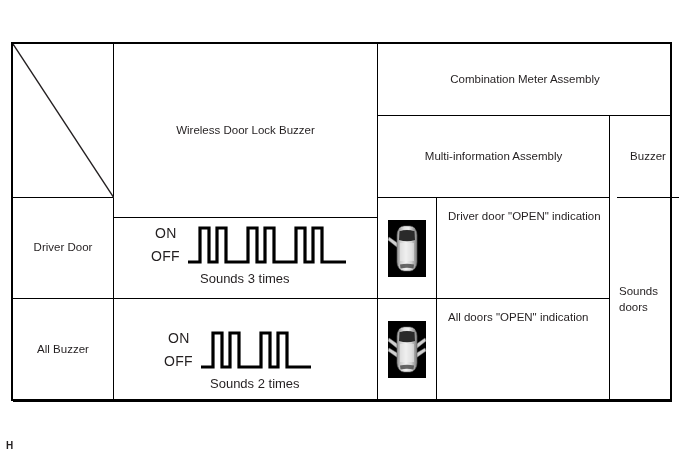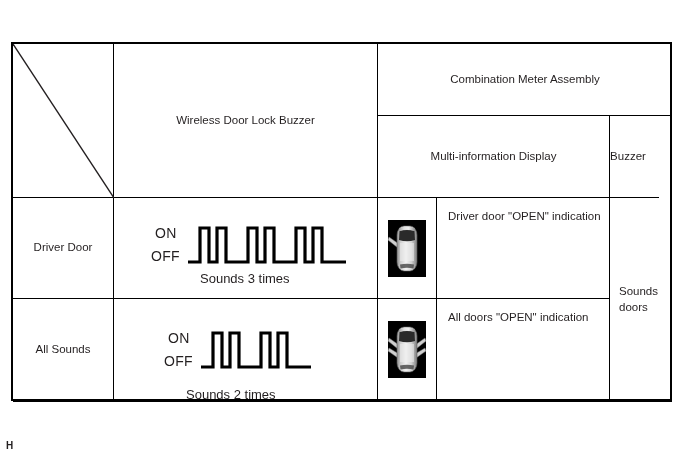--- a/index.html
+++ b/index.html
@@ -105,33 +105,33 @@
 
   <div class="cell br bb" style="left:0;top:0;width:101px;height:154px;">
     <div id="corner-diagonal">
       <svg width="101" height="154" viewBox="0 0 101 154">
         <line x1="0" y1="0" x2="101" y2="154" stroke="#231f20" stroke-width="1.4"></line>
       </svg>
     </div>
     <span></span>
   </div>
 
-  <div class="cell br bb" style="left:101px;top:0;width:264px;height:154px;">
+  <div class="cell br bb" style="left:101px;top:0;width:264px;height:174px;">
     <span>Wireless Door Lock Buzzer</span>
   </div>
 
   <div class="cell bb" style="left:365px;top:0;width:294px;height:72px;align-items:center;">
     <span>Combination Meter Assembly</span>
   </div>
 
   <div class="cell br bb" style="left:365px;top:72px;width:232px;height:82px;">
-    <span>Multi-information Display</span>
-  </div>
-
-  <div class="cell bb" style="left:584px;top:72px;width:62px;height:82px;">
+    <span>Multi-information Assembly</span>
+  </div>
+
+  <div class="cell bb" style="left:604px;top:72px;width:62px;height:82px;">
     <span>Buzzer</span>
   </div>
 
   <div class="cell br bb" style="left:0;top:154px;width:101px;height:101px;text-align:center;">
     <span>Driver Door</span>
   </div>
 
   <div class="cell br bb" style="left:101px;top:154px;width:264px;height:101px;">
     <div class="wave-wrap" style="left:0;top:0;width:264px;height:101px;">
       <span class="wave-labels" style="left:41px;top:26px;">ON</span>
@@ -194,39 +194,39 @@
 
   <div class="cell br bb left-text top-text" style="left:424px;top:154px;width:173px;height:101px;padding:11px 8px 0 11px;">
     <span>Driver door "OPEN" indication</span>
   </div>
 
   <div class="cell left-text" style="left:597px;top:154px;width:62px;height:203px;padding-left:9px;">
     <span>Sounds doors</span>
   </div>
 
   <div class="cell br" style="left:0;top:255px;width:101px;height:102px;">
-    <span>All Sounds</span>
+    <span>All Buzzer</span>
   </div>
 
   <div class="cell br" style="left:101px;top:255px;width:264px;height:102px;">
     <div class="wave-wrap" style="left:0;top:0;width:264px;height:102px;">
       <span class="wave-labels" style="left:54px;top:30px;">ON</span>
       <span class="wave-labels" style="left:50px;top:53px;">OFF</span>
       <svg style="position:absolute;left:85px;top:28px;" width="130" height="46" viewBox="0 0 130 46">
         <polyline fill="none" stroke="#000000" stroke-width="3.2" stroke-linejoin="miter" stroke-linecap="butt" points="
             2,40
             14,40 14,6 23,6 23,40
             31,40 31,6 40,6 40,40
             62,40
             62,6 71,6 71,40
             79,40 79,6 88,6 88,40
             112,40
           "></polyline>
       </svg>
-      <span class="wave-caption" style="left:72px;top:76px;margin-top:11px;">Sounds 2 times</span>
+      <span class="wave-caption" style="left:96px;top:76px;">Sounds 2 times</span>
     </div>
   </div>
 
   <div class="cell br" style="left:365px;top:255px;width:59px;height:102px;">
     <div class="car-icon" style="left:10px;top:22px;width:38px;height:57px;">
       <svg width="38" height="57" viewBox="0 0 38 57">
         <defs>
           <linearGradient id="bodyGradB" x1="0" y1="0" x2="1" y2="0">
             <stop offset="0" stop-color="#8d8d8d"></stop>
             <stop offset="0.18" stop-color="#cfcfcf"></stop>

